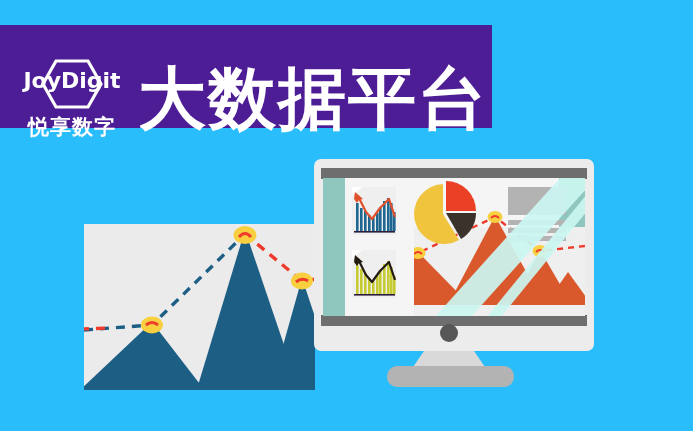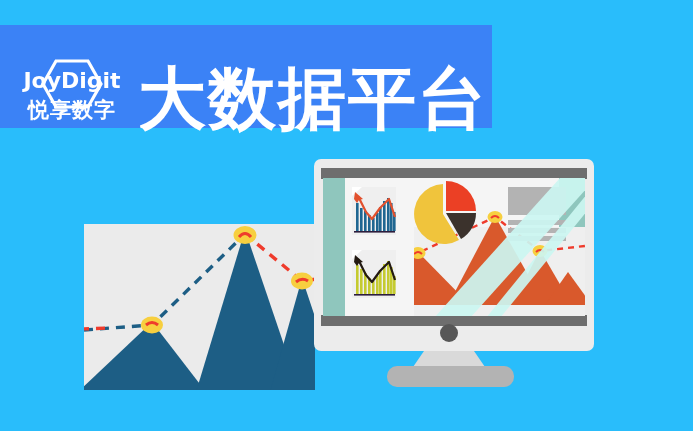--- a/index.html
+++ b/index.html
@@ -9,38 +9,38 @@
     font-family:"Liberation Sans","DejaVu Sans",sans-serif;
     overflow:hidden;
     position:relative;
   }
   #stage{position:absolute;left:0;top:0;width:693px;height:431px;overflow:hidden;}
   #stage > svg{position:absolute;left:0;top:0;}
 
   
   .banner{
     position:absolute;left:0;top:25px;width:492px;height:103px;
-    background:#3b82f6;
+    background:#4c1d95;
   }
   .logo-wrap{
     position:absolute;left:18px;top:33px;width:108px;height:88px;
   }
   .logo-hex{position:absolute;left:22px;top:0px;width:64px;height:52px;}
   .logo-word{
     position:absolute;left:0;top:12px;width:108px;
     text-align:center;
     color:#ffffff;
     font-size:22px;
     font-weight:bold;
     letter-spacing:0px;
     font-family:"DejaVu Sans",sans-serif;
     line-height:22px;
   }
   .logo-sub{
-    position:absolute;left:0;top:40px;width:108px;
+    position:absolute;left:0;top:57px;width:108px;
     text-align:center;
     color:#ffffff;
     font-size:21px;
     font-weight:bold;
     letter-spacing:1px;
     font-family:"DejaVu Sans",sans-serif;
     line-height:24px;
   }
   .banner-title{
     position:absolute;left:138px;top:44px;

